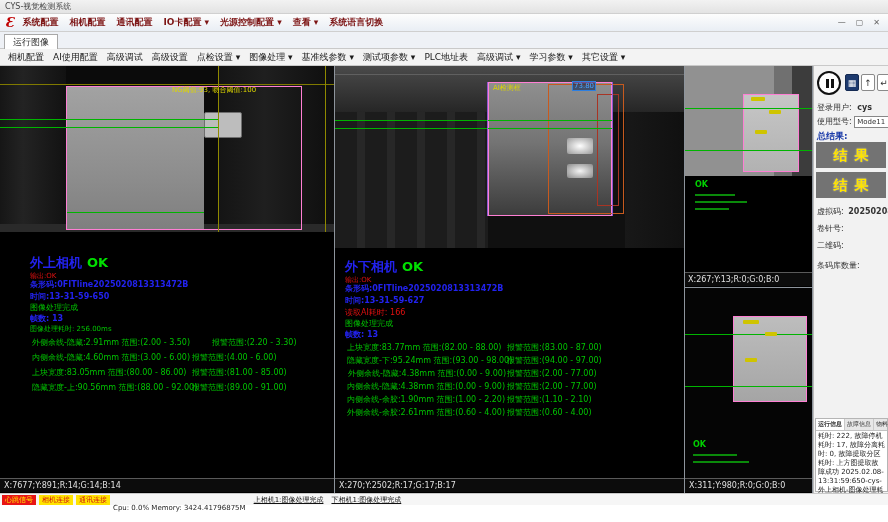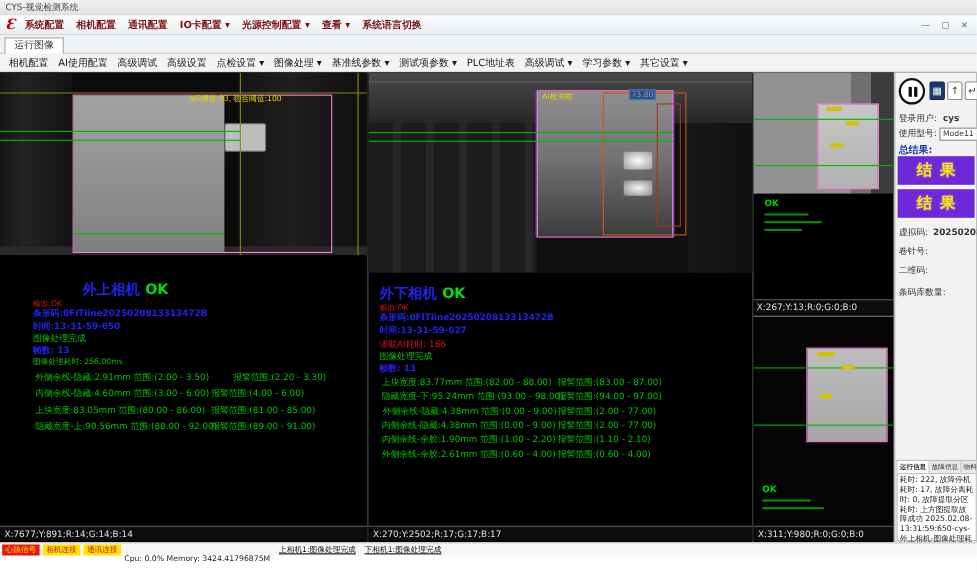--- a/index.html
+++ b/index.html
@@ -60,21 +60,21 @@
   .pausebtn i { position:absolute; top:6px; width:3px; height:9px; background:#111; }
   .pausebtn i.b1 { left:7px; } .pausebtn i.b2 { left:12px; }
   .sb-btn { position:absolute; top:8px; width:14px; height:17px; border:1px solid #8a8a8a; background:#fff;
     font-size:9px; text-align:center; line-height:16px; color:#333; border-radius:2px; }
   .sb-btn.dark { background:#1d3a6e; color:#fff; border-color:#142a52; }
   .sb-row { position:absolute; left:3px; font-size:8px; color:#333; white-space:nowrap; }
   .combo { display:inline-block; border:1px solid #888; background:#fff; font-size:7px; padding:0 7px 0 2px;
     position:relative; line-height:10px; }
   .combo:after { content:"▾"; position:absolute; right:0; top:0; font-size:6px; color:#555; }
   .result-label { position:absolute; left:3px; font-size:9px; font-weight:bold; color:#1a3aa8; }
-  .result-box { position:absolute; left:2px; width:70px; height:26px; background:#6d28d9;
+  .result-box { position:absolute; left:2px; width:70px; height:26px; background:#737373;
     color:#ffe400; font-weight:bold; font-size:14px; text-align:center; line-height:26px; letter-spacing:7px;
     text-shadow:0 0 2px #fff8; padding-left:7px; }
   .info-panel { position:absolute; left:1px; top:352px; width:73px; height:74px; background:#fff; border:1px solid #b5b5b5; }
   .info-tabs { display:flex; background:#e7e7e7; border-bottom:1px solid #c2c2c2; }
   .info-tabs span { font-size:6px; color:#333; padding:1px 2px; border-right:1px solid #c9c9c9; white-space:nowrap; }
   .info-tabs span.active { background:#fff; font-weight:bold; }
   .info-text { font-size:7px; color:#222; line-height:9px; padding:1px 2px; word-break:break-all; }
 
   
   .statusbar { position:absolute; left:0; top:493px; width:888px; height:12px; background:#f6f6f6;
@@ -147,21 +147,21 @@
         <div style="position:absolute;left:67px;top:21px;width:137px;height:142px;background:linear-gradient(#a2a2a2,#8e8e8e 60%,#7f7f7f);"></div>
         <div style="position:absolute;left:204px;top:46px;width:38px;height:26px;background:#bdbdbd;border:1px solid #6f6f6f;border-radius:2px;"></div>
         <div class="hline" style="left:0;top:53px;width:218px;"></div>
         <div class="hline" style="left:0;top:61px;width:218px;"></div>
         <div class="hline" style="left:67px;top:146px;width:137px;"></div>
         <div class="yline-v" style="left:218px;top:0;height:166px;"></div>
         <div class="yline-v" style="left:325px;top:0;height:166px;"></div>
         <div class="ov-yellow" style="left:172px;top:19px;">NG阈值:93, 吻合阈值:100</div>
       </div>
 
-      <div class="cam-title" style="left:30px;top:188px;margin-left:45px;">
+      <div class="cam-title" style="left:30px;top:188px;">
         <span>外上相机</span><span class="ok">OK</span>
       </div>
       <div class="t-red" style="left:30px;top:205px;">输出:OK</div>
       <div class="t-blue" style="left:30px;top:213px;">条形码:0FITline2025020813313472B</div>
       <div class="t-blue" style="left:30px;top:225px;">时间:13-31-59-650</div>
       <div class="t-green" style="left:30px;top:236px;">图像处理完成</div>
       <div class="t-blue" style="left:30px;top:247px;">帧数: 13</div>
       <div class="t-green" style="left:30px;top:258px;font-size:7px;">图像处理耗时: 256.00ms</div>
 
       <div class="meas-row" style="left:32px;top:271px;width:300px;gap:20px;">

